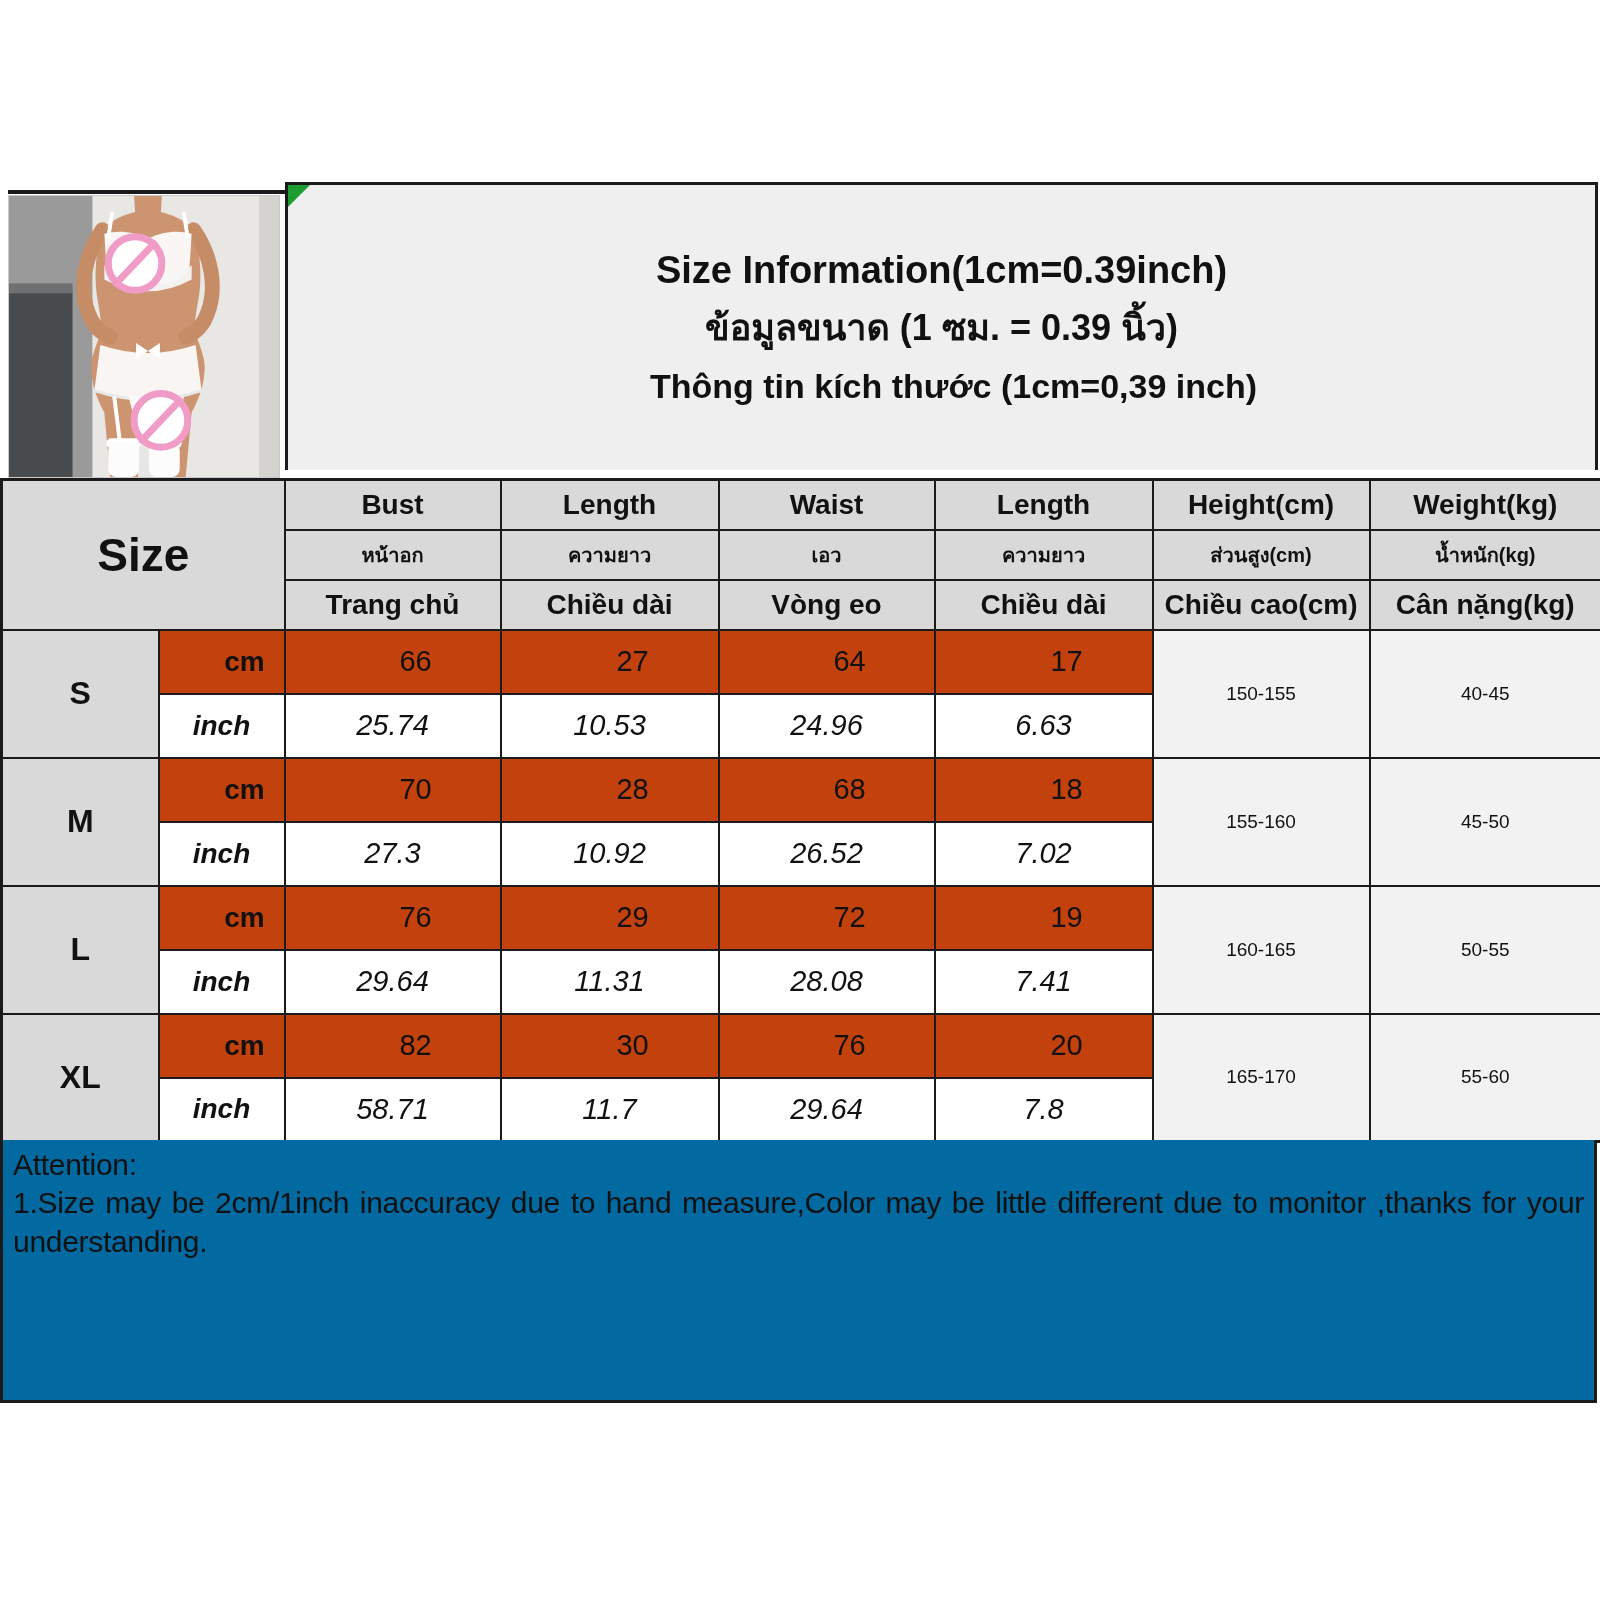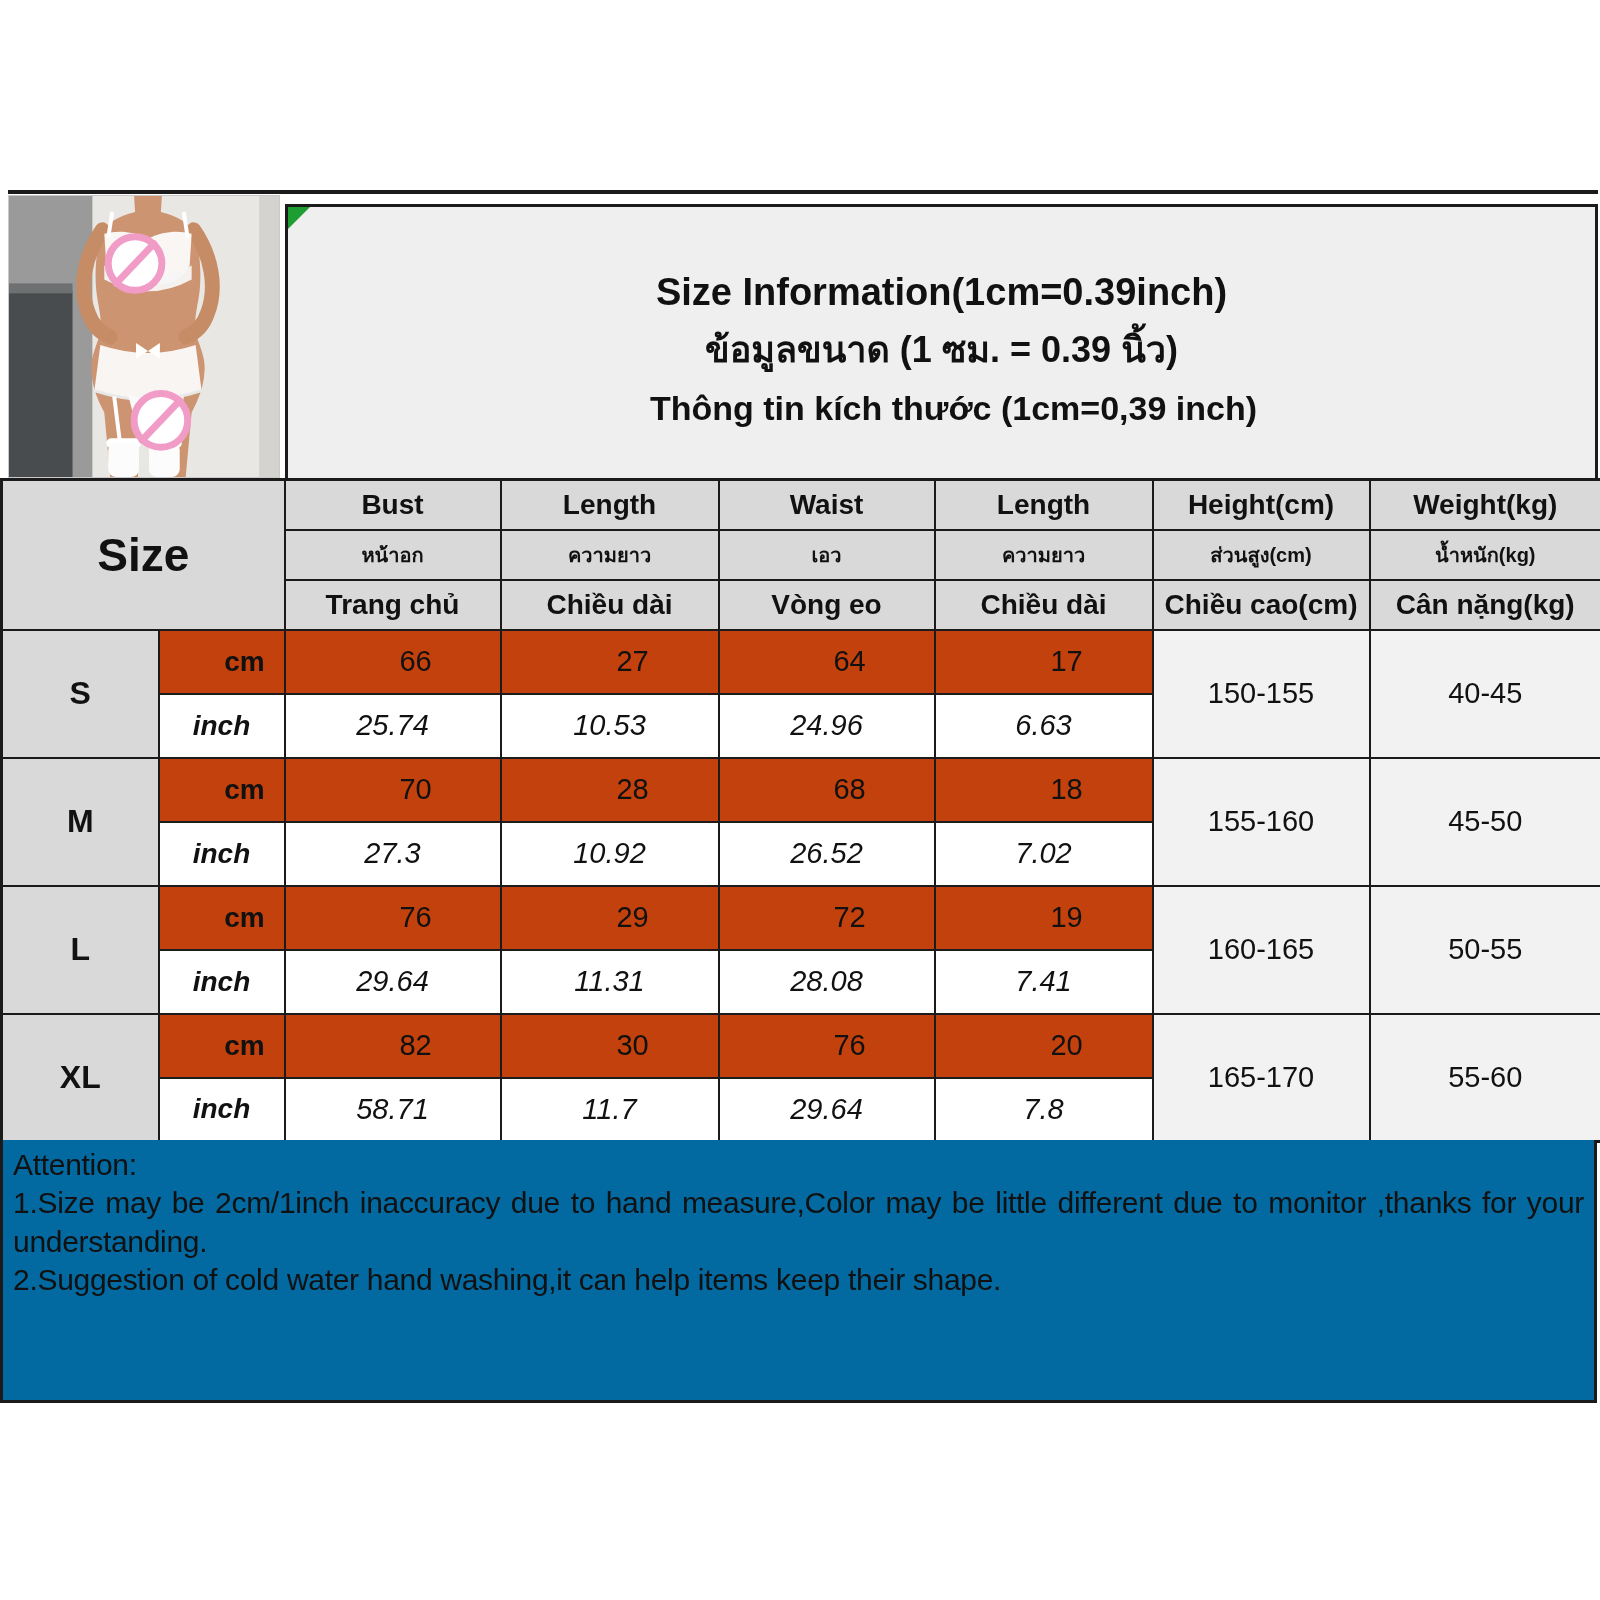--- a/index.html
+++ b/index.html
@@ -8,21 +8,21 @@
   #canvas { position:relative; width:1600px; height:1600px; background:#fff; overflow:hidden; }
 
   
   .top-rule { position:absolute; left:8px; top:190px; width:1590px; height:4px; background:#1b1b1b; }
 
   
   .photo { position:absolute; left:8px; top:195px; width:272px; height:283px; border:1px solid #c9c9c9; }
   .photo svg { display:block; width:100%; height:100%; }
 
   
-  .title-box { position:absolute; left:285px; top:204px; width:1313px; height:288px;
+  .title-box { position:absolute; left:285px; top:182px; width:1313px; height:288px;
     background:#efefef; border:3px solid #1b1b1b; border-bottom:none;
     display:flex; flex-direction:column; align-items:center; justify-content:center; }
   .title-box .line { text-align:center; font-weight:bold; line-height:58px; }
   .title-en { font-size:38px; }
   .title-th { font-size:36px; }
   .title-vi { font-size:34px;margin-left:24px; }
   .corner-triangle { position:absolute; left:0; top:0; width:0; height:0;
     border-top:22px solid #1e9e32; border-right:22px solid transparent; }
 
   
@@ -33,21 +33,21 @@
   tr.cm-row  { height:64px; }
   tr.inch-row{ height:64px;font-style:italic; }
   td.size-cell { background:#d9d9d9; font-size:46px; font-weight:bold; }
   td.hdr { background:#d9d9d9; font-weight:bold; font-size:28px; }
   td.hdr-th { font-size:20px;margin-top:30px; }
   td.size-name { background:#d9d9d9; font-weight:bold; font-size:32px; }
   td.unit { font-weight:bold; font-size:28px; }
   td.val  { font-size:29px;margin-left:40px; }
   td.cmbg   { background:#c2410c;padding-left:46px; }
   td.inchbg { background:#ffffff; }
-  td.range  { background:#f2f2f2; font-size:29px; }
+  td.range  { background:#f2f2f2; font-size:19px; }
 
   
   .attention { position:absolute; left:0; top:1140px; width:1597px; height:263px;
     border:3px solid #1b1b1b; border-top:none; background:#0369a1;
     padding:6px 10px 0 10px; font-size:30px; line-height:1.28; letter-spacing:-0.3px; }
   .attention .para-justify { text-align:justify; }
 </style>
 </head>
 <body>
 
@@ -209,16 +209,15 @@
         <td class="val inchbg">11.7</td>
         <td class="val inchbg">29.64</td>
         <td class="val inchbg">7.8</td>
       </tr>
     </tbody>
   </table>
 
   <div class="attention">
     <div>Attention:</div>
     <div class="para-justify">1.Size may be 2cm/1inch inaccuracy due to hand measure,Color may be little different due to monitor ,thanks for your understanding.</div>
-    <div>2.Suggestion of cold water hand washing,it can help items keep their shape.</div>
   </div>
 
 </div>
 
 </body></html>

